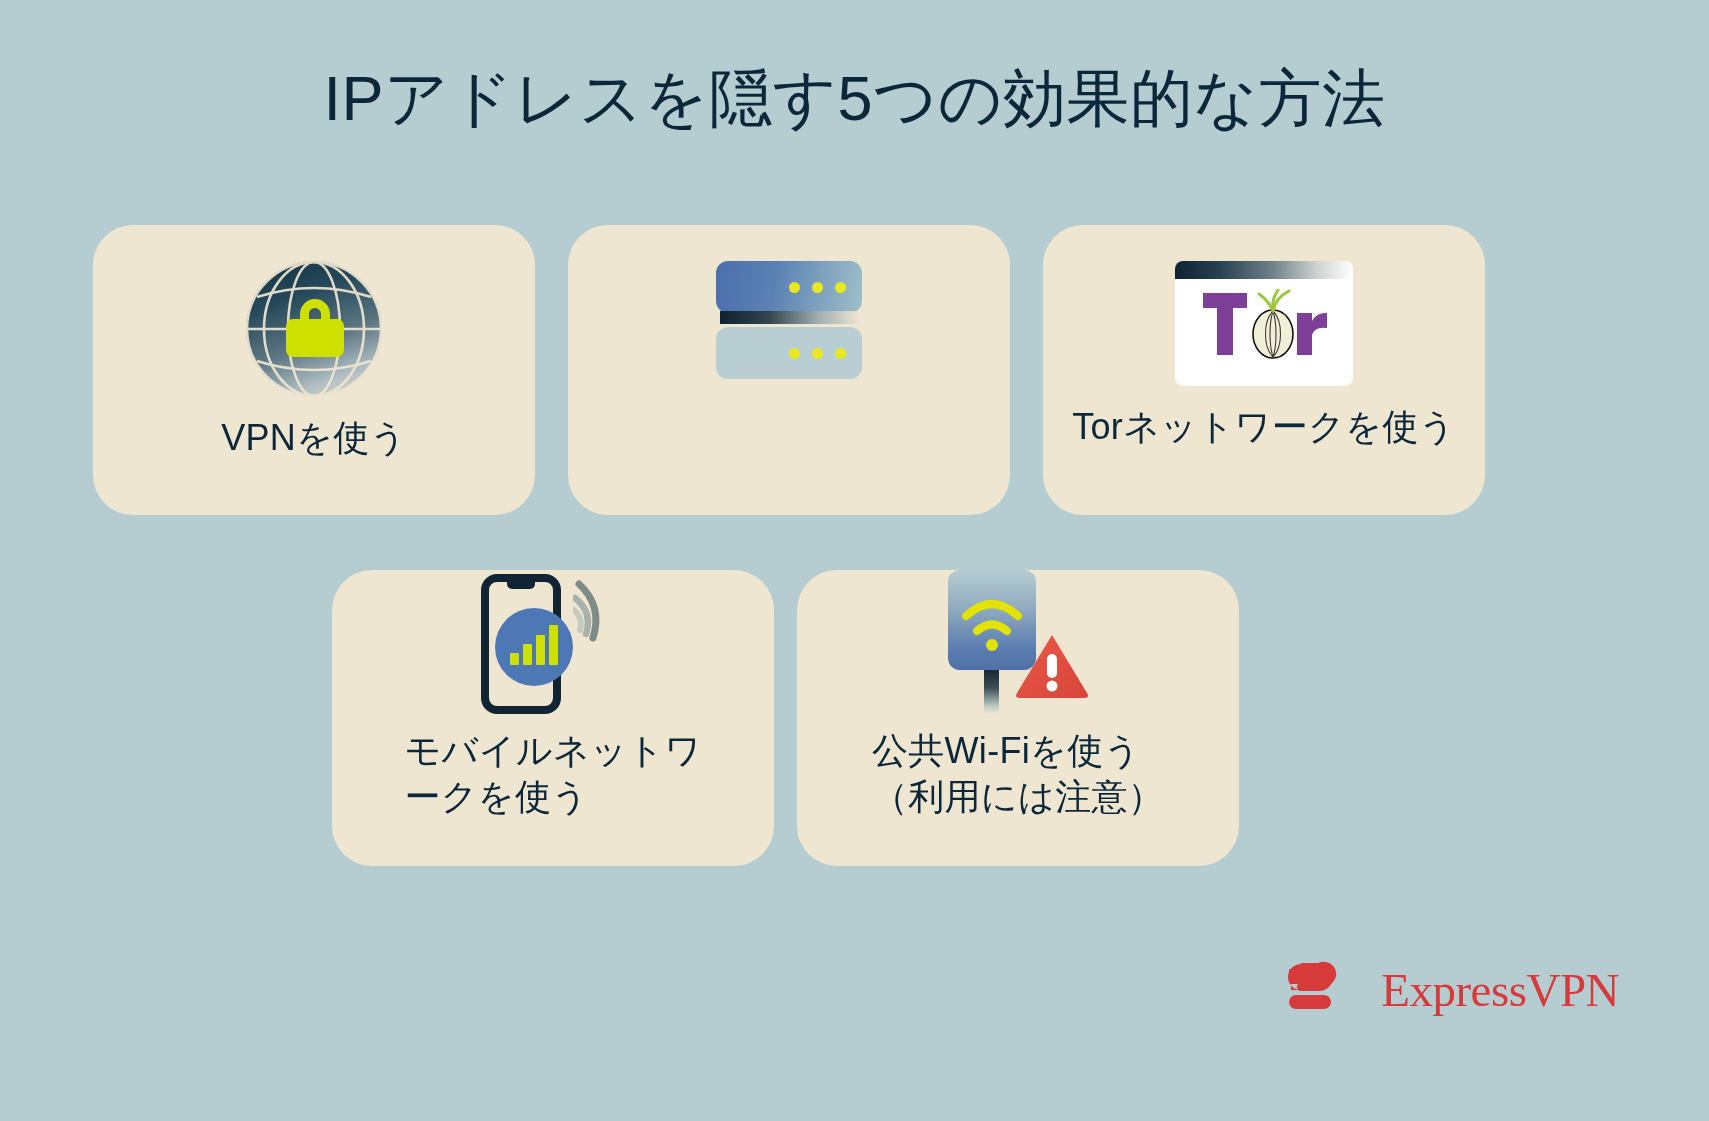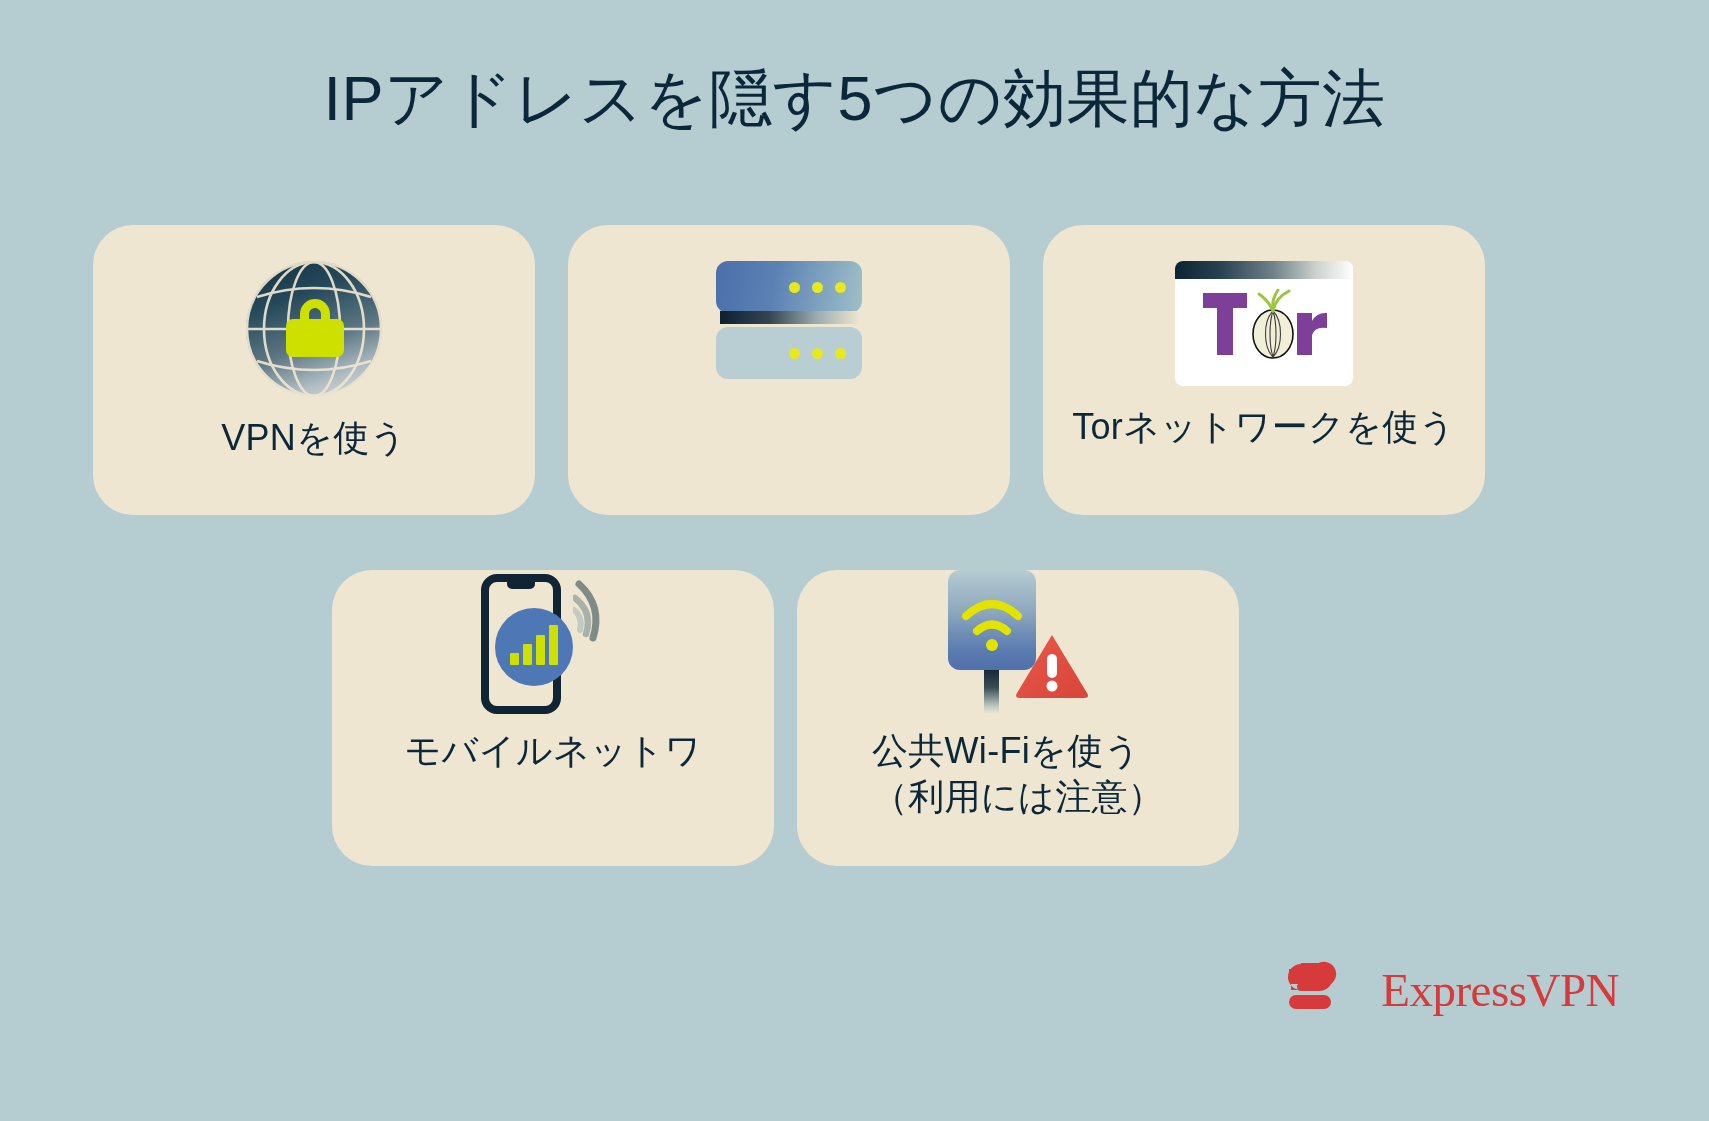--- a/index.html
+++ b/index.html
@@ -284,20 +284,21 @@
       <svg class="phone-waves" viewBox="0 0 56 72" width="56" height="72">
         <g fill="none" stroke-linecap="round">
           <path d="M6 8 Q30 30 20 62" stroke="#7f8b86" stroke-width="7"></path>
           <path d="M2 22 Q20 36 13 58" stroke="#a8b2ab" stroke-width="6.5"></path>
           <path d="M1 34 Q10 41 7 54" stroke="#c3cbc1" stroke-width="6"></path>
         </g>
       </svg>
     </div>
     <div class="card-label">
       <div>モバイルネットワ</div>
+      <div>ークを使う</div>
     </div>
   </div>
 
   <div class="card r2" id="card-wifi">
     <div class="card-icon icon-wifi">
       <div class="wifi-post"></div>
       <div class="wifi-sign"></div>
       <svg class="wifi-arcs" viewBox="0 0 64 56" width="64" height="56">
         <g fill="none" stroke="#e3e300" stroke-width="8" stroke-linecap="round">
           <path d="M6 20 Q32 -4 58 20"></path>

